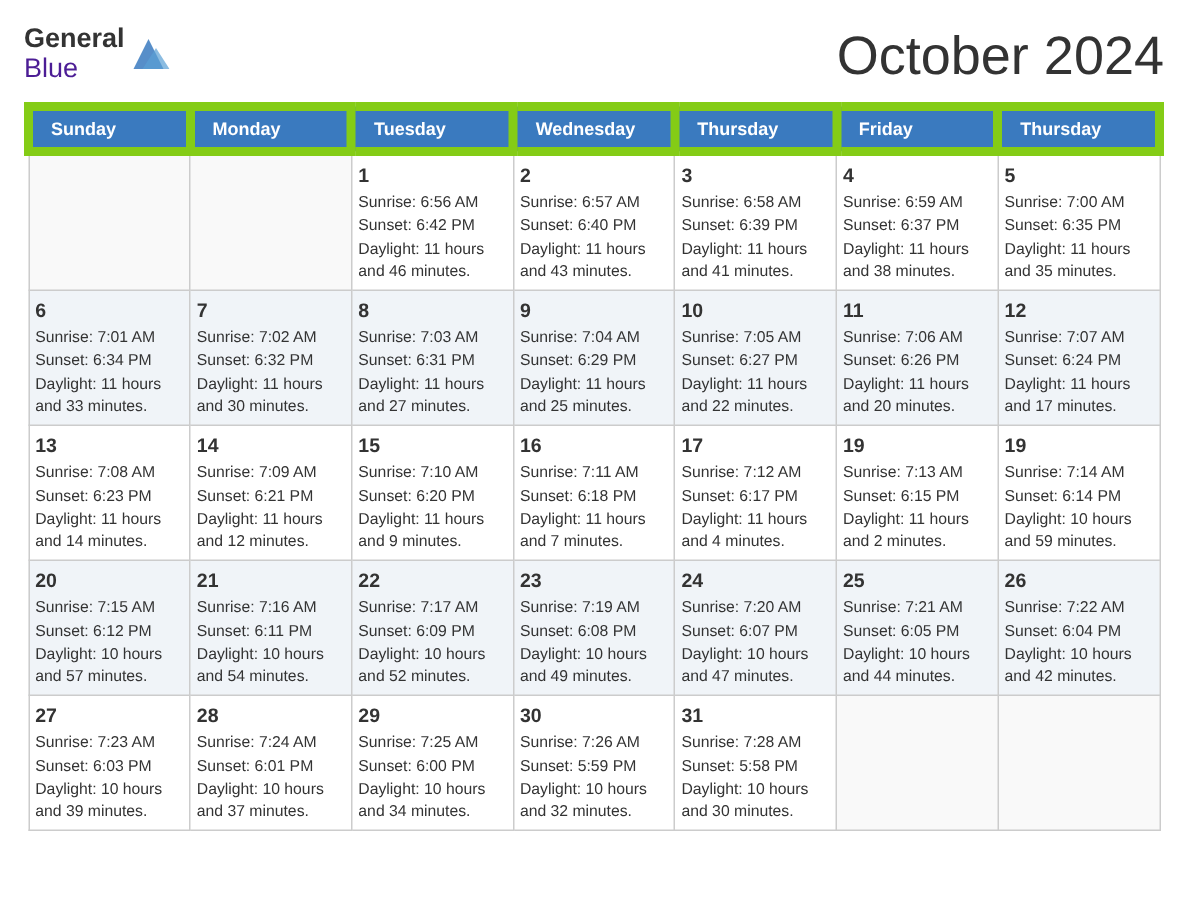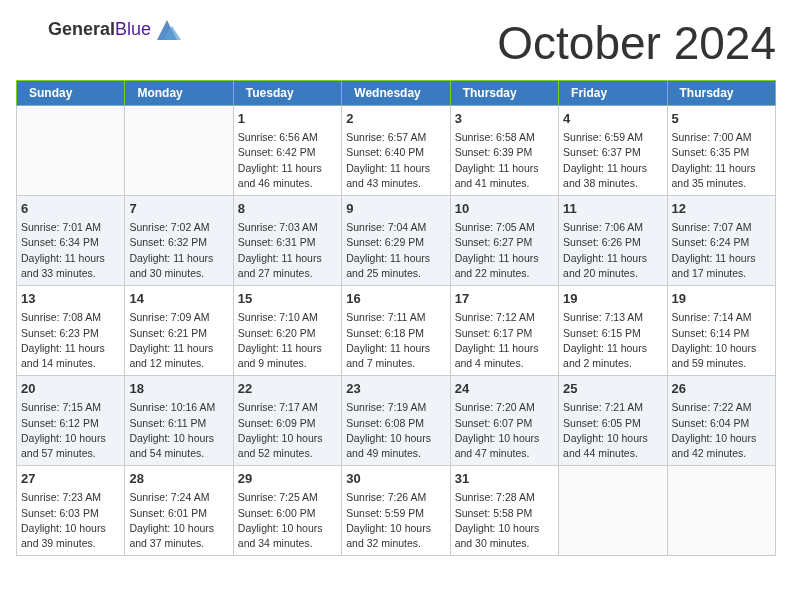--- a/index.html
+++ b/index.html
@@ -16,64 +16,63 @@
       align-items: flex-start;
       margin-bottom: 10px;
     }
     .logo {
       display: flex;
       align-items: center;
       gap: 0;
     }
     .logo-text {
       display: flex;
-      flex-direction: row;
+      flex-direction: column;
       line-height: 1.1;
-      margin-left: 32px;
     }
     .logo-general {
       font-size: 18px;
       font-weight: bold;
       color: #333;
     }
     .logo-blue {
       font-size: 18px;
       font-weight: normal;
       color: #4c1d95;
     }
     .logo-icon {
       width: 28px;
       height: 28px;
       margin-left: 2px;
     }
     .title-section {
       text-align: right;
     }
     .month-title {
-      font-size: 46px;
+      font-size: 36px;
       font-weight: normal;
       color: #333;
     }
     .subtitle {
       font-size: 15px;
       color: #555;
     }
     .calendar {
       width: 100%;
       border-collapse: collapse;
       font-size: 11px;
     }
     .calendar th {
       background-color: #3a7abf;
       color: #fff;
       padding: 5px 12px;
       text-align: left;
       font-size: 12px;
       font-weight: bold;
-      border: 1px solid #84cc16;
+      border: 6px solid #84cc16;
     }
     .calendar td {
       border: 1px solid #ccc;
       vertical-align: top;
       padding: 4px;
       width: calc(100% / 7);
       min-height: 80px;
       color: #333;
       line-height: 1.4;
     }
@@ -255,22 +254,22 @@
         </td>
       </tr>
       <tr>
         <td>
           <div class="day-number">20</div>
           <div class="day-info">Sunrise: 7:15 AM
 Sunset: 6:12 PM
 Daylight: 10 hours and 57 minutes.</div>
         </td>
         <td>
-          <div class="day-number">18</div>
-          <div class="day-info">Sunrise: 10:16 AM
+          <div class="day-number">21</div>
+          <div class="day-info">Sunrise: 7:16 AM
 Sunset: 6:11 PM
 Daylight: 10 hours and 54 minutes.</div>
         </td>
         <td>
           <div class="day-number">22</div>
           <div class="day-info">Sunrise: 7:17 AM
 Sunset: 6:09 PM
 Daylight: 10 hours and 52 minutes.</div>
         </td>
         <td>

